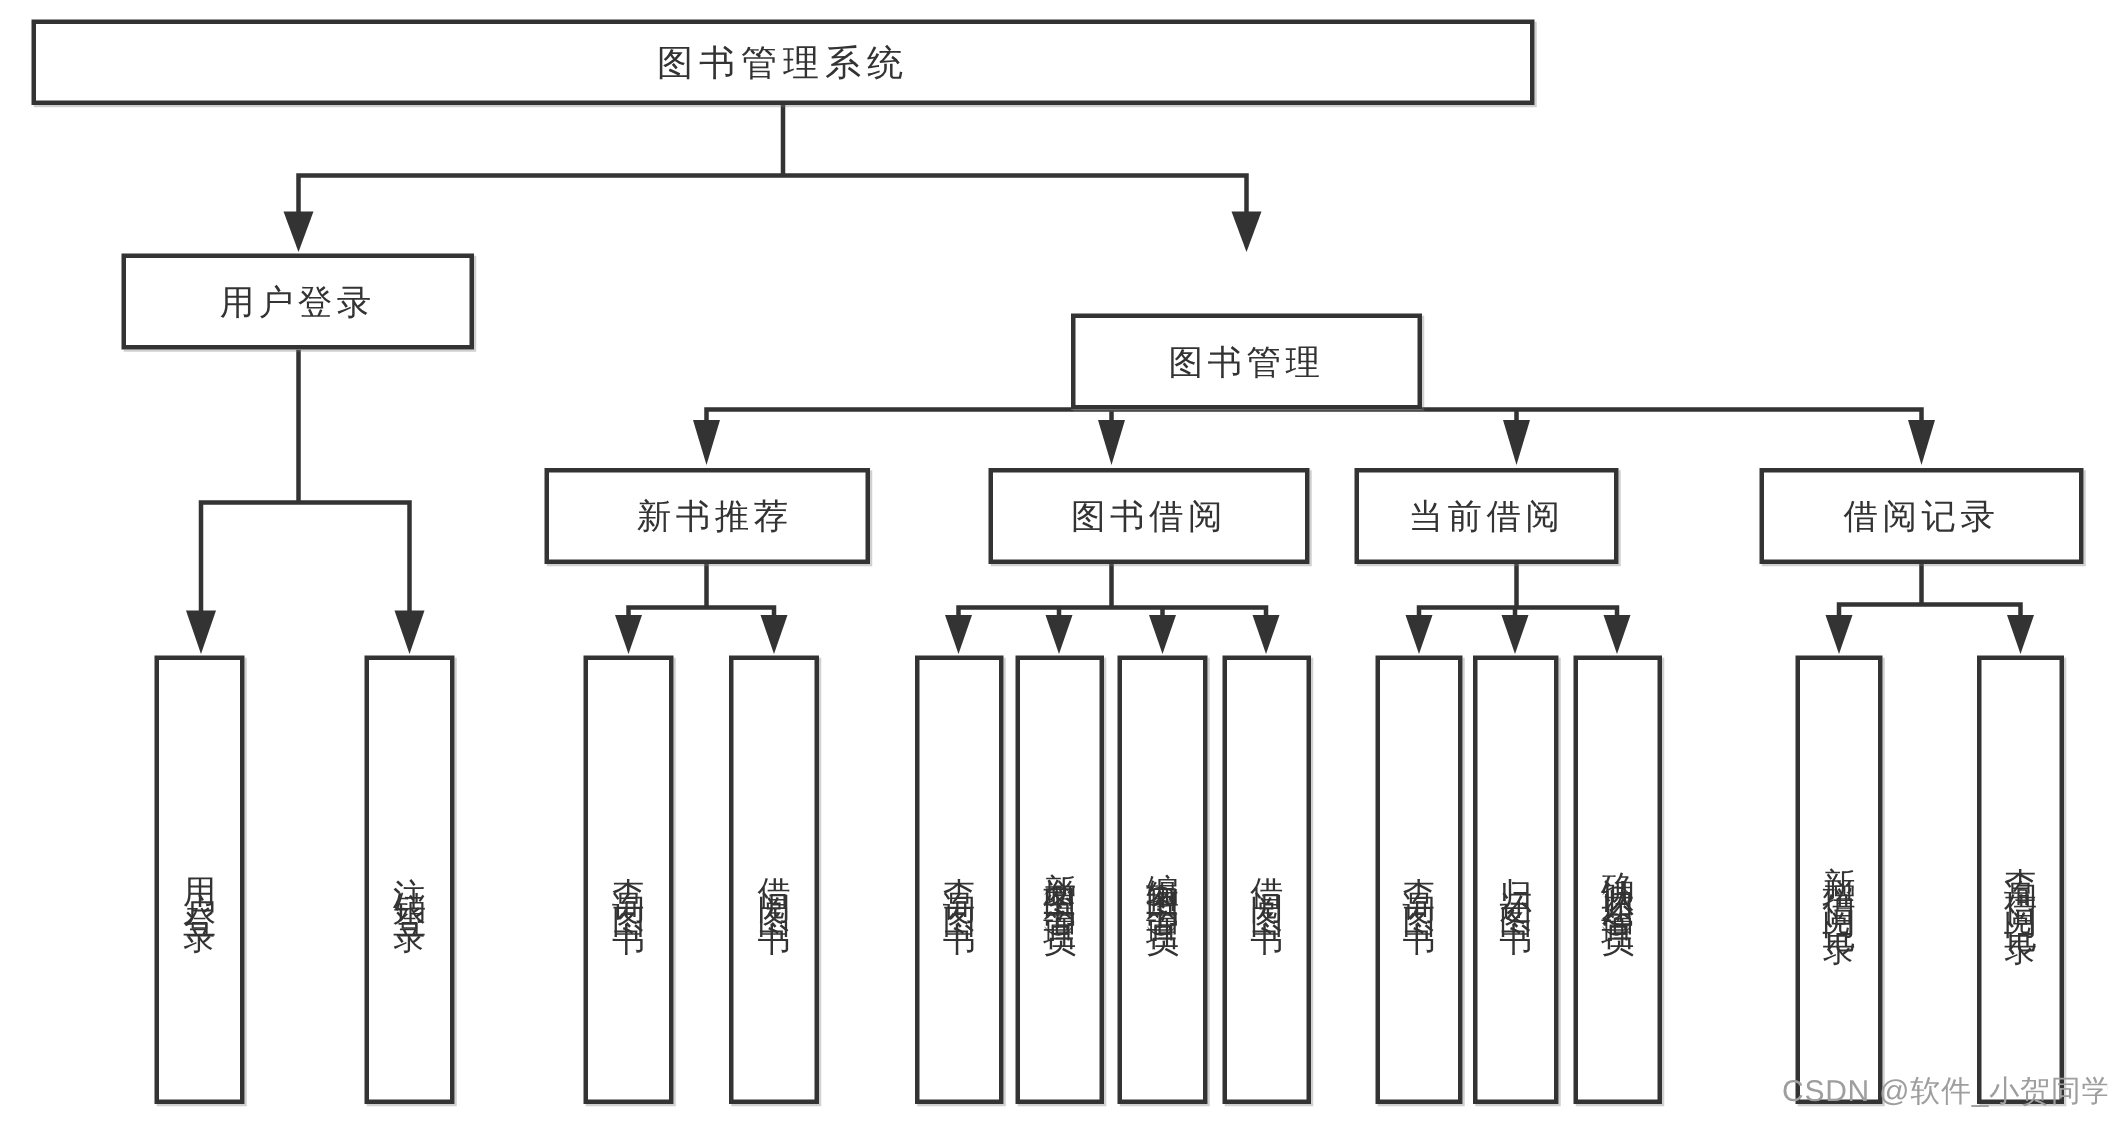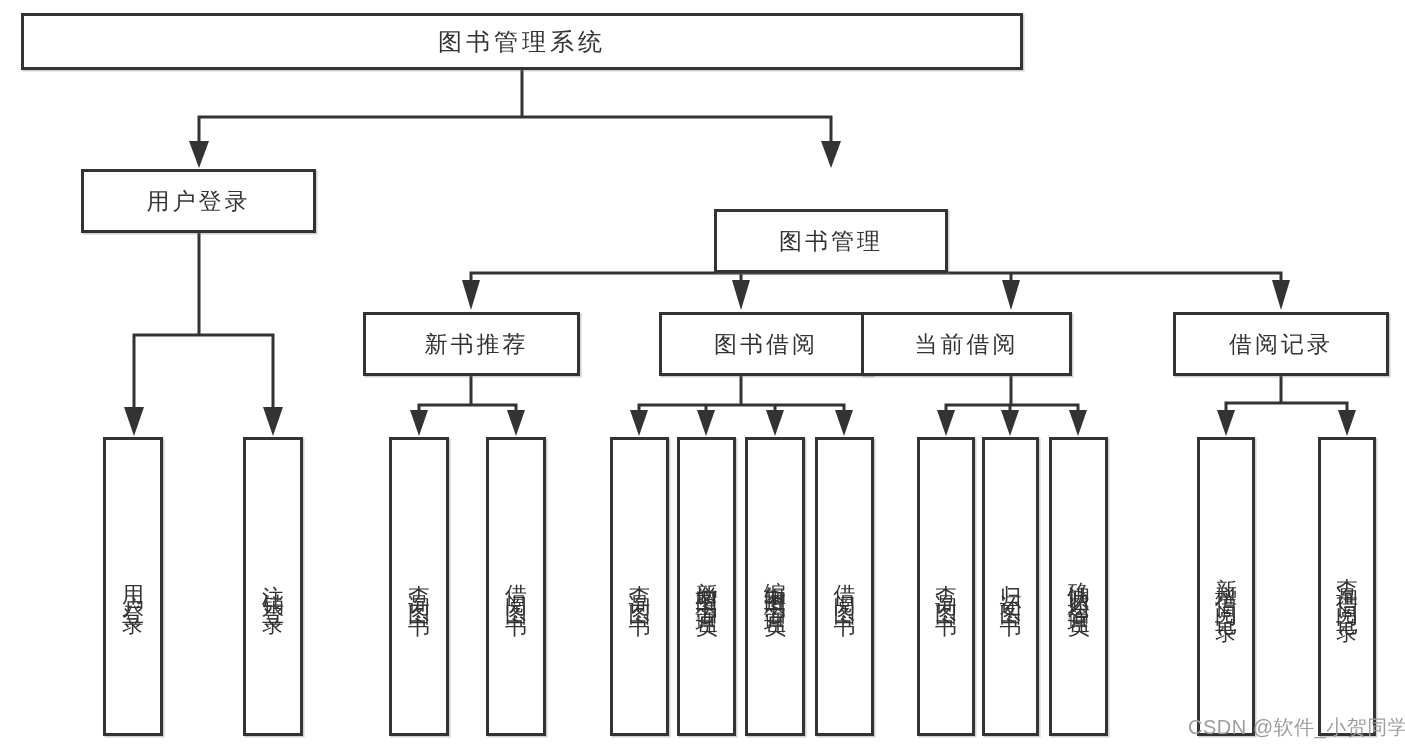--- a/index.html
+++ b/index.html
@@ -132,21 +132,21 @@
   <div class="node node-h" style="left:714px; top:169px; width:234px; height:64px;margin-top:40px;">
     <span>图书管理</span>
   </div>
 
   <div class="node node-h" style="left:363px; top:312px; width:217px; height:64px;padding-left:10px;">
     <span>新书推荐</span>
   </div>
   <div class="node node-h" style="left:659px; top:312px; width:214px; height:64px;">
     <span>图书借阅</span>
   </div>
-  <div class="node node-h" style="left:861px; top:312px; width:211px; height:64px;">
+  <div class="node node-h" style="left:903px; top:312px; width:176px; height:64px;">
     <span>当前借阅</span>
   </div>
   <div class="node node-h" style="left:1173px; top:312px; width:216px; height:64px;">
     <span>借阅记录</span>
   </div>
 
   <div class="node leaf" style="left:103px; width:60px;">
     <span>用户登录</span>
   </div>
   <div class="node leaf" style="left:243px; width:60px;">

